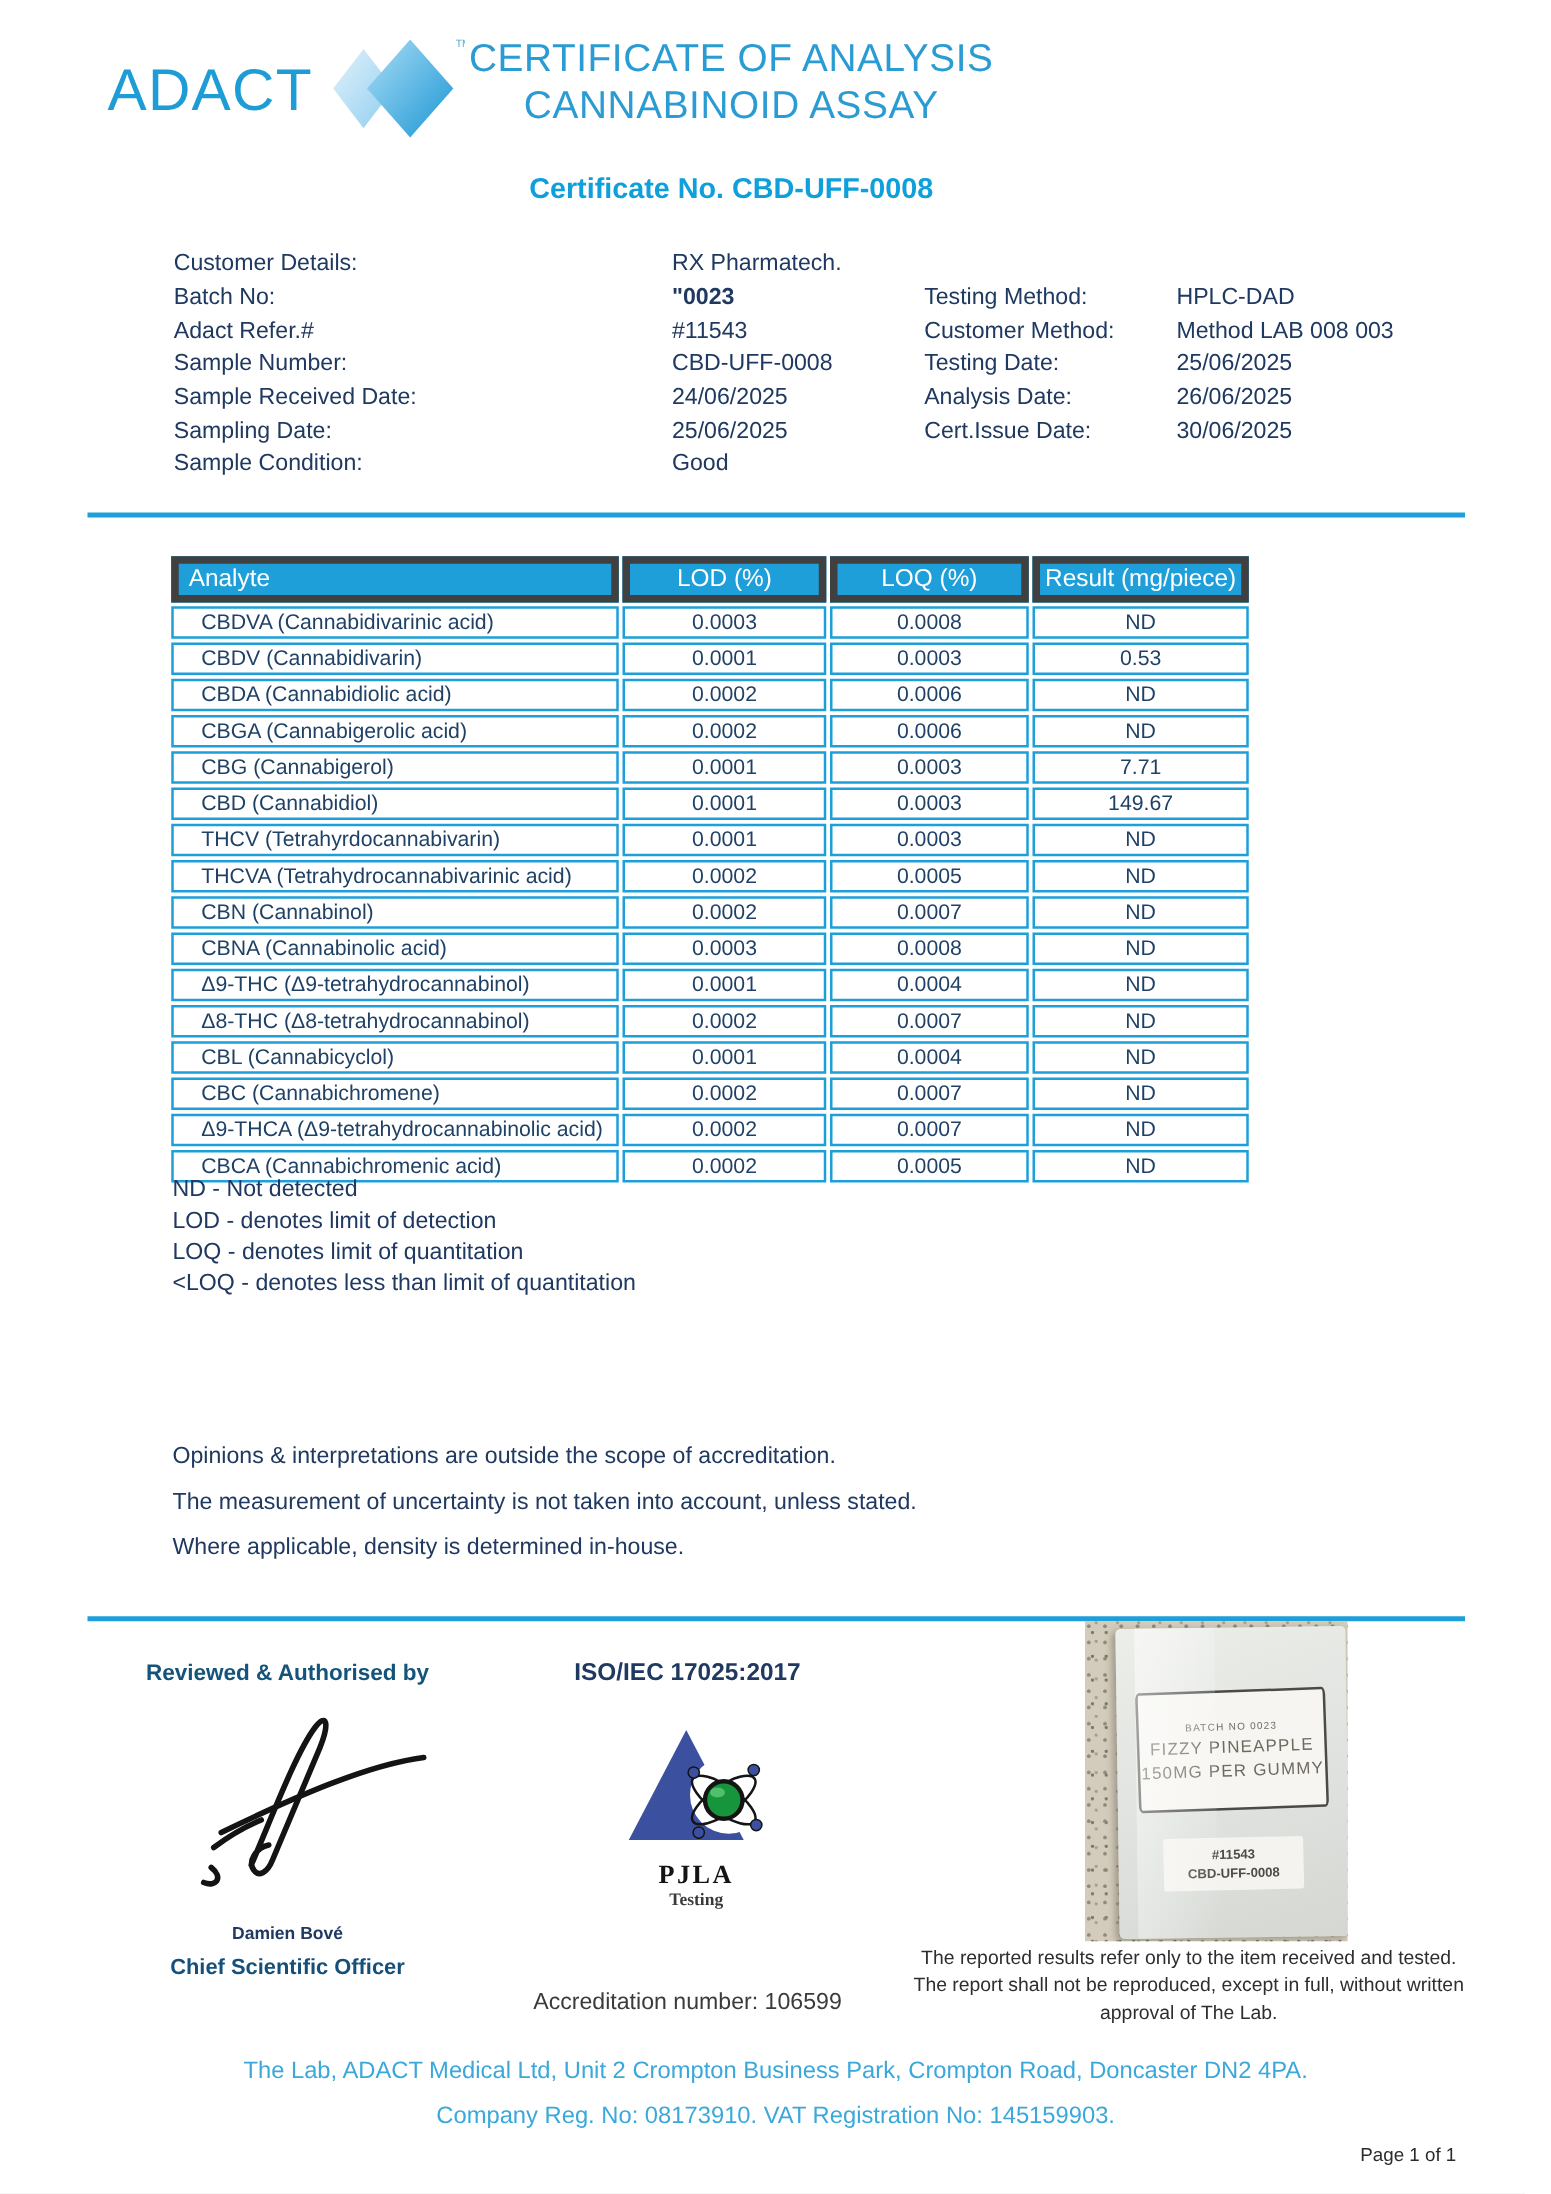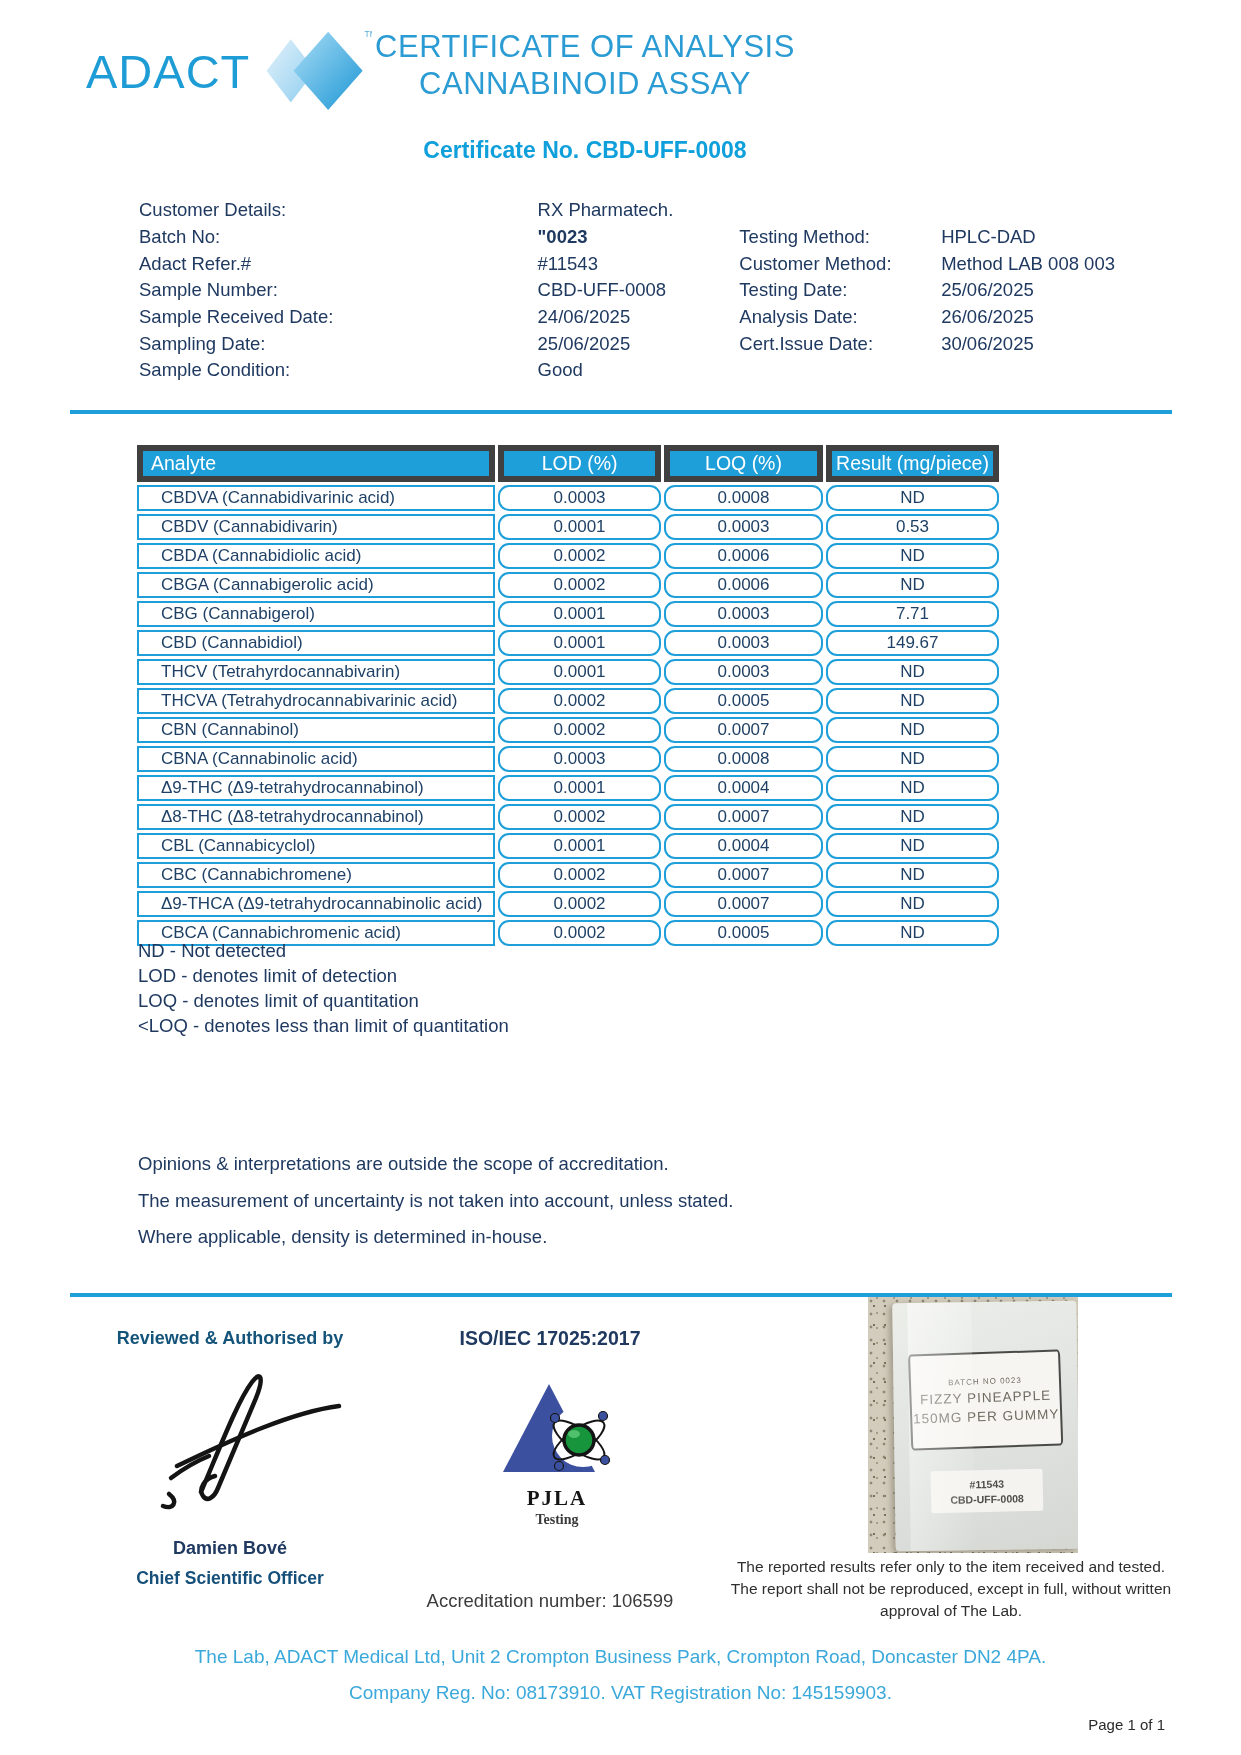--- a/index.html
+++ b/index.html
@@ -30,33 +30,33 @@
   .assay{left:134px;top:442px;}
   .assay table{border-collapse:separate;border-spacing:3px;table-layout:fixed;width:868px;background:#fff;}
   .assay col.a{width:356px;} .assay col.b{width:162px;} .assay col.c{width:158px;} .assay col.d{width:172px;}
   .assay tr.hdr{background:#1E9FD9;}
   .assay th{background:#1E9FD9;color:#ffffff;font-weight:400;font-size:19.5px;height:24px;
             border:6px solid #404040;box-sizing:border-box;}
   .assay th.ta{text-align:left;padding-left:8px;}
   .assay td{border:2px solid #1E9FD9;box-sizing:border-box;height:22px;font-size:17px;
             color:#1F4166;background:#fff;vertical-align:middle;}
   .assay td.ta{text-align:left;padding-left:22px;white-space:nowrap;}
-  .assay td.tn{text-align:center;border-radius:11px;}
+  .assay td.tn{text-align:center;}
 
   
   .notes{left:138px;top:938px;font-size:18.5px;color:#1F3960;line-height:25px;}
   .disclaimers{left:138px;top:1152px;font-size:18.5px;color:#1F3960;}
   .disclaimers div{margin-bottom:13.5px;line-height:23px;}
 
   
   .reviewed{left:95px;top:1328px;width:270px;text-align:center;font-size:18px;font-weight:bold;color:#14537A;}
   .iso{left:420px;top:1327px;width:260px;text-align:center;font-size:19.5px;font-weight:bold;color:#1F3960;}
   .sig{left:135px;top:1362px;}
   .signer{left:95px;top:1538px;width:270px;text-align:center;color:#1F3960;}
-  .signer .nm{font-size:18px;font-weight:bold;margin-bottom:9px;}
+  .signer .nm{font-size:14px;font-weight:bold;margin-bottom:9px;}
   .signer .tt{font-size:17.5px;font-weight:bold;color:#16507A;}
   .pjla{left:487px;top:1380px;width:140px;text-align:center;}
   .pjla .pj-name{font-family:"Liberation Serif", serif;font-weight:bold;font-size:21px;color:#141414;letter-spacing:2px;margin-top:2px;}
   .pjla .pj-sub{font-family:"Liberation Serif", serif;font-weight:bold;font-size:14px;color:#3a3a3a;margin-top:1px;}
   .accr{left:390px;top:1590px;width:320px;text-align:center;font-size:18.5px;color:#3b3b3b;}
 
   
   .photo{left:868px;top:1297px;width:210px;height:256px;background-color:#d3ccbc;
      background-image:
        radial-gradient(circle at 3px 4px,#8f8a74 1.2px,transparent 1.7px),

